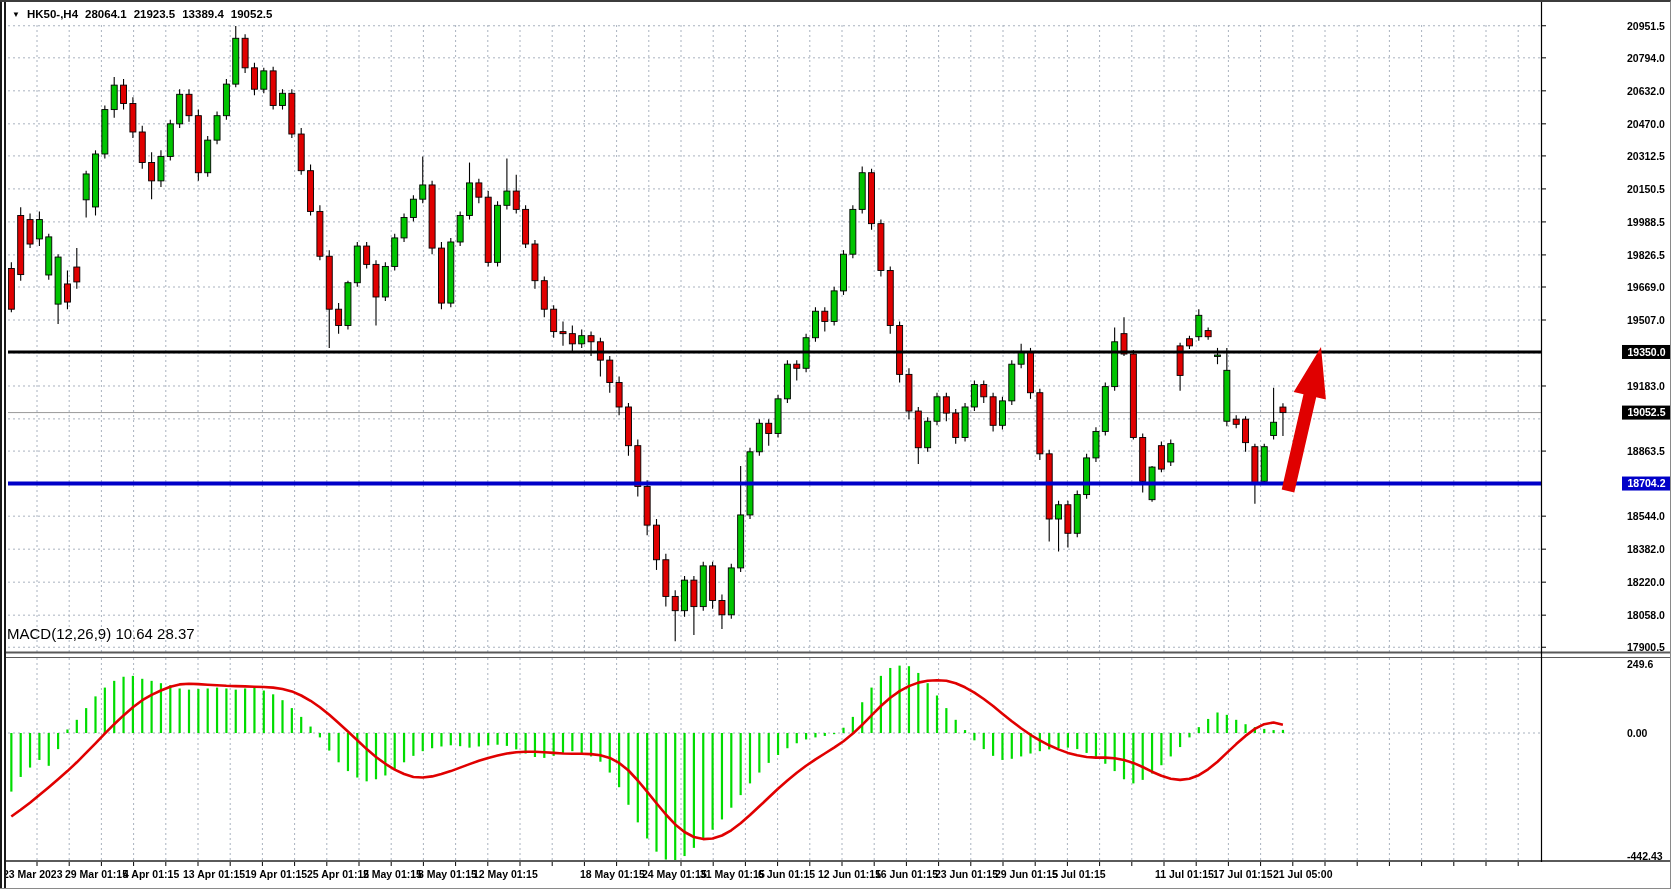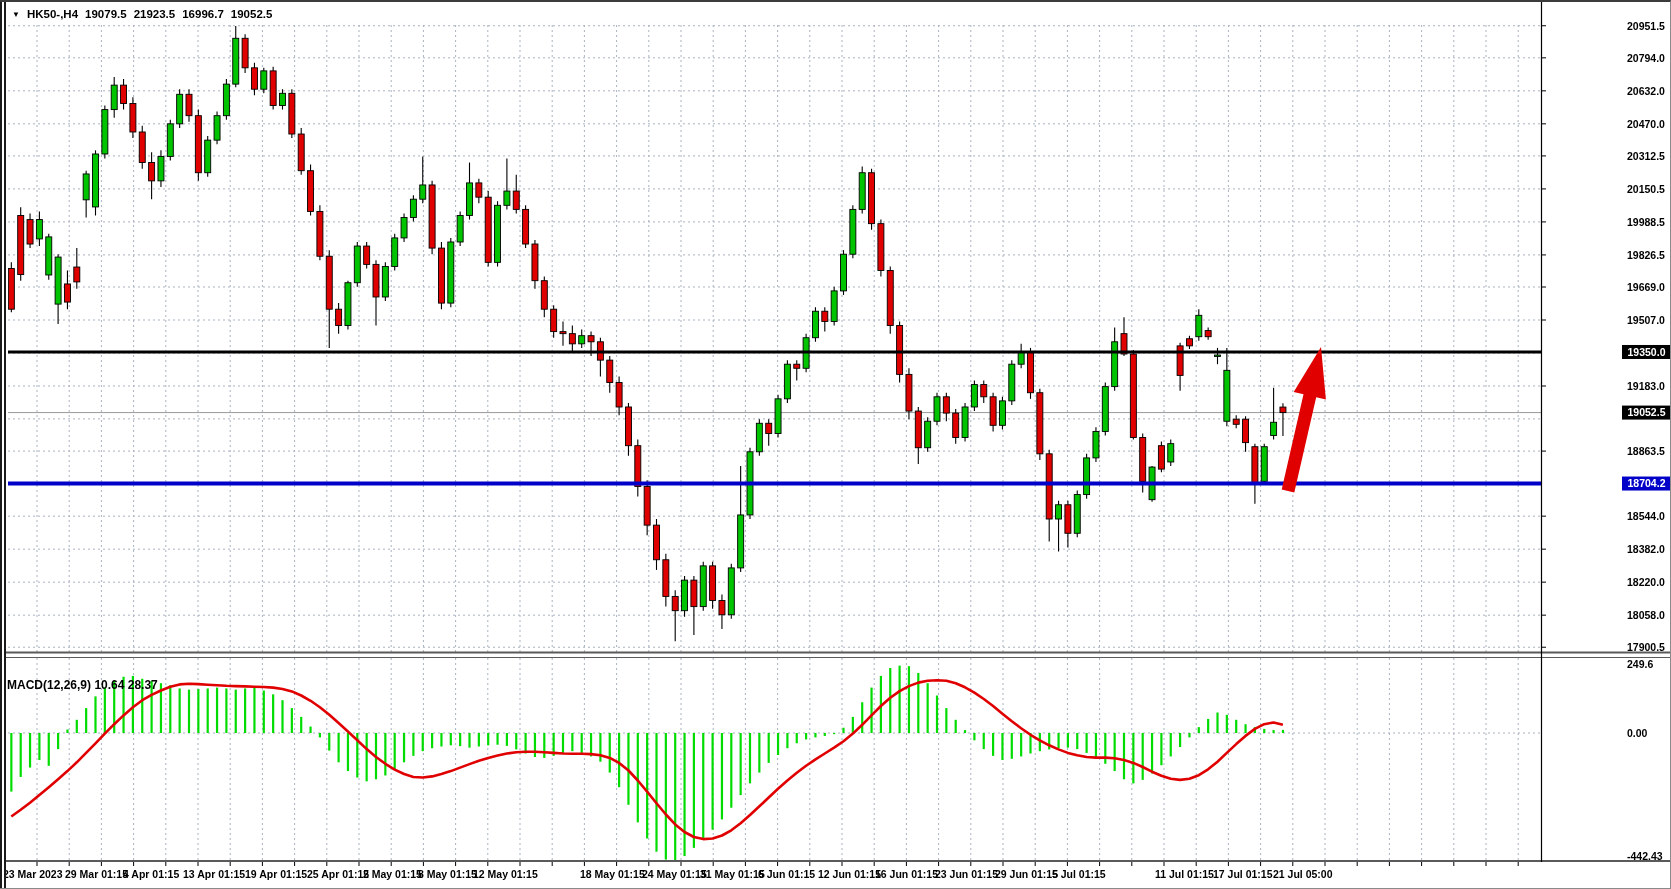--- a/index.html
+++ b/index.html
@@ -4,37 +4,37 @@
 <style>
   html,body{margin:0;padding:0;background:#d8d8d8;font-family:"Liberation Sans",sans-serif;}
   #terminal{position:relative;width:1671px;height:889px;background:#ffffff;overflow:hidden;
     border-top:2px solid #3c3c3c;border-right:1px solid #8a8a8a;border-bottom:1px solid #8a8a8a;box-sizing:border-box;}
   #left-edge{position:absolute;left:0;top:0;width:6px;height:889px;
     background:linear-gradient(90deg,#1a1a1a 0 2px,#ffffff 2px 4px,#1a1a1a 4px 6px);z-index:30;}
   #chart-title{position:absolute;left:12px;top:4px;height:16px;display:flex;align-items:center;gap:7px;
     font-size:11.5px;font-weight:700;color:#000;z-index:20;white-space:nowrap;}
   #chart-title .tri{font-size:8px;font-weight:400;cursor:pointer;}
   #chart-title span{display:inline-block;}
-  #macd-title{position:absolute;left:7px;top:676px;font-size:12px;font-weight:700;color:#000;z-index:20;white-space:nowrap;}
+  #macd-title{position:absolute;left:7px;top:623px;font-size:15px;font-weight:400;color:#000;z-index:20;white-space:nowrap;}
   svg text{font-family:"Liberation Sans",sans-serif;}
   .axis-label{font-size:10.5px;font-weight:700;fill:#000;}
   .badge-label{font-size:10.5px;font-weight:700;fill:#fff;}
 </style>
 </head>
 <body>
 
 <div id="terminal">
   <div id="left-edge"></div>
 
   <div id="chart-title">
     <span class="tri">▼</span>
     <span>HK50-,H4</span>
-    <span>19079.5</span>
+    <span>28064.1</span>
     <span>21923.5</span>
-    <span>16996.7</span>
+    <span>13389.4</span>
     <span>19052.5</span>
   </div>
 
   <div id="macd-title">
     <span>MACD(12,26,9)</span>
     <span>10.64</span>
     <span>28.37</span>
   </div>
 
   <svg id="plot" width="1671" height="889" viewBox="0 0 1671 889">

